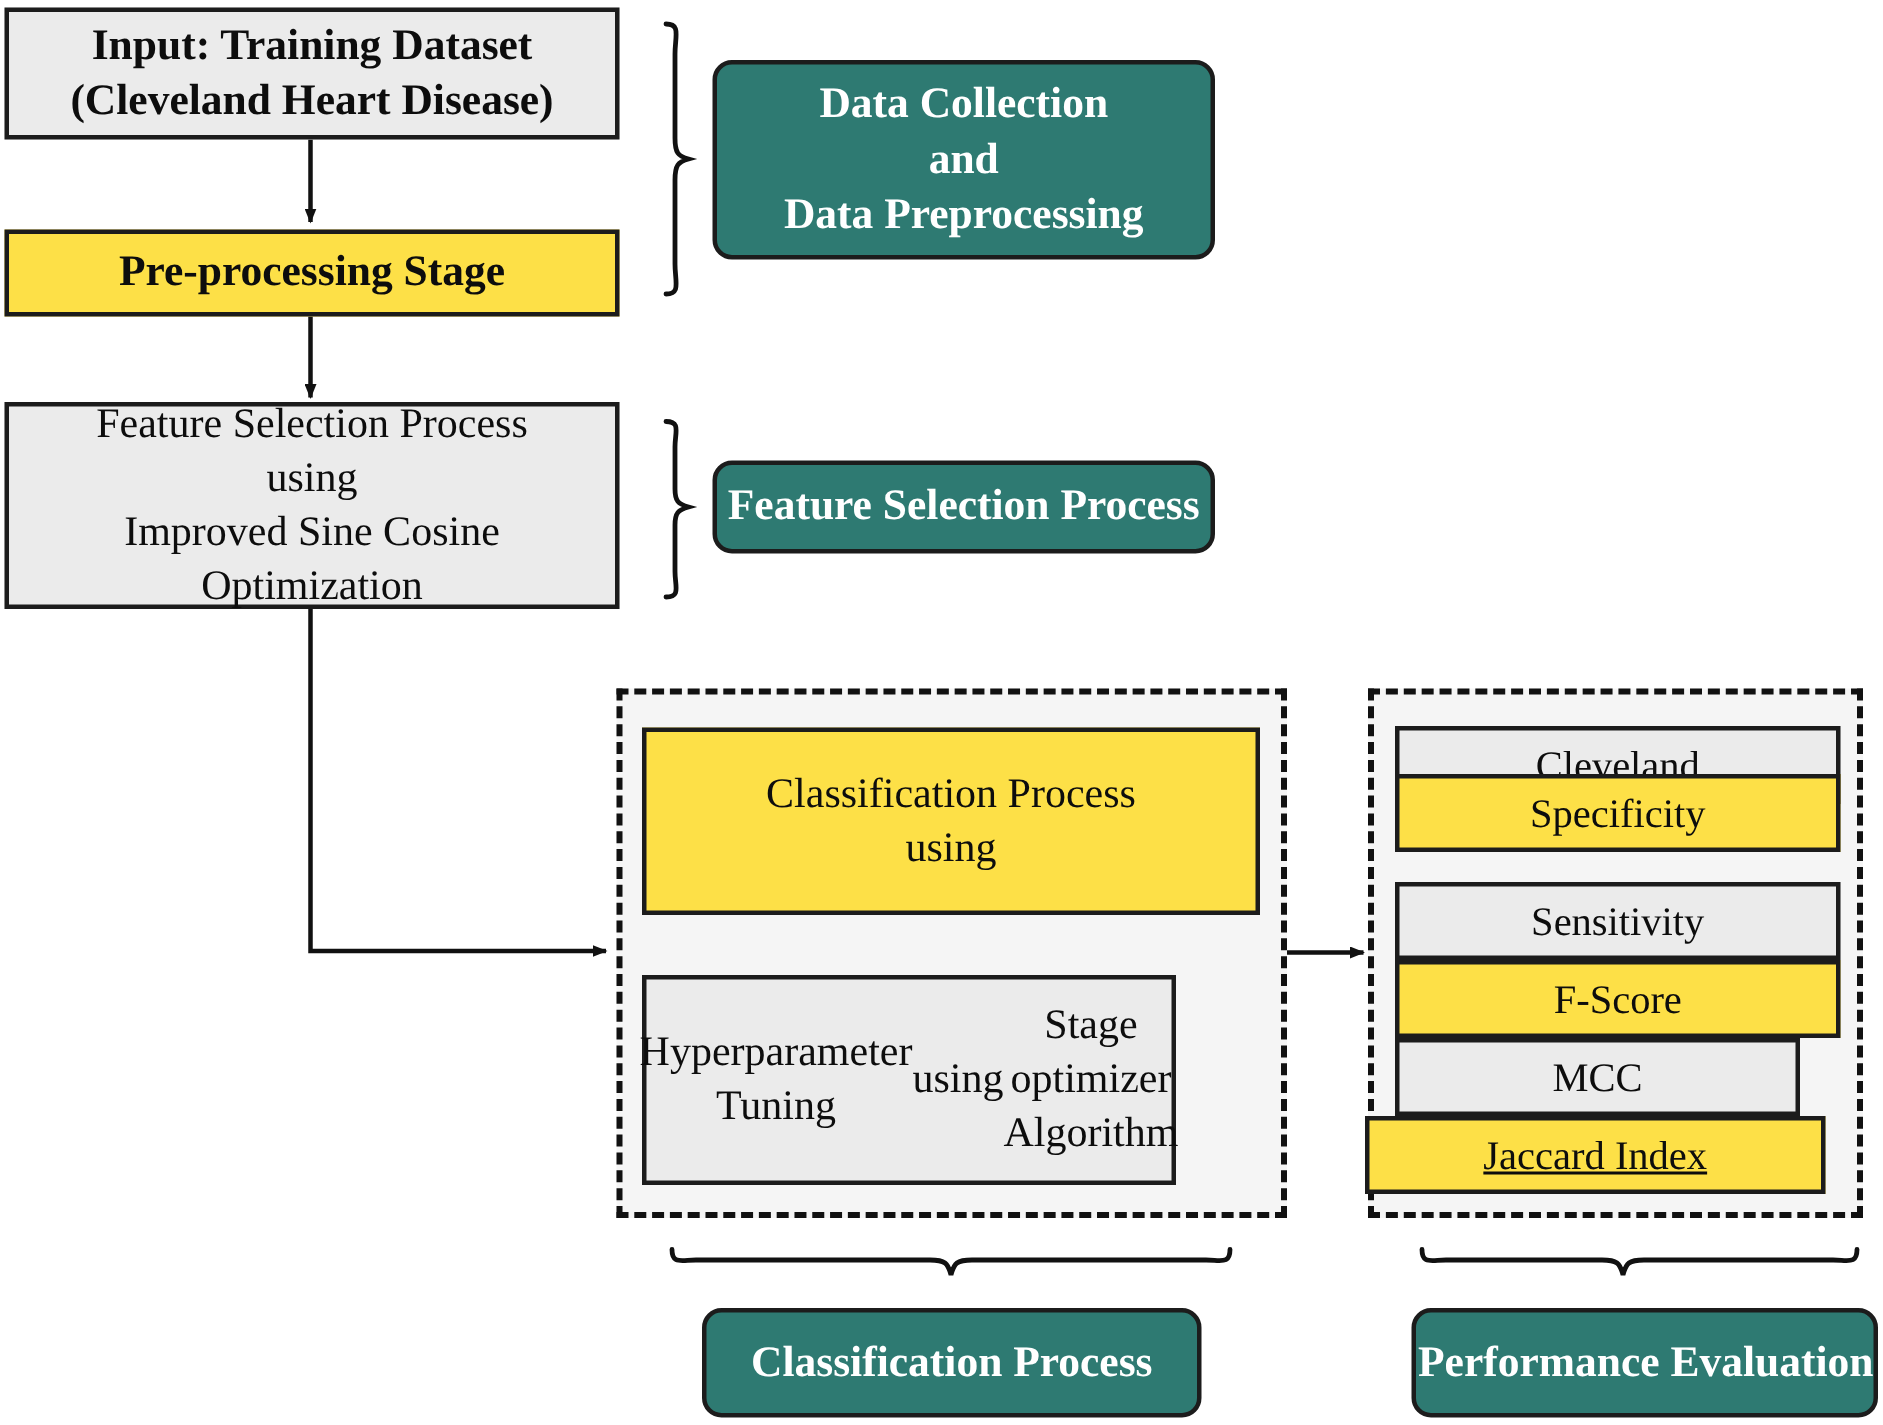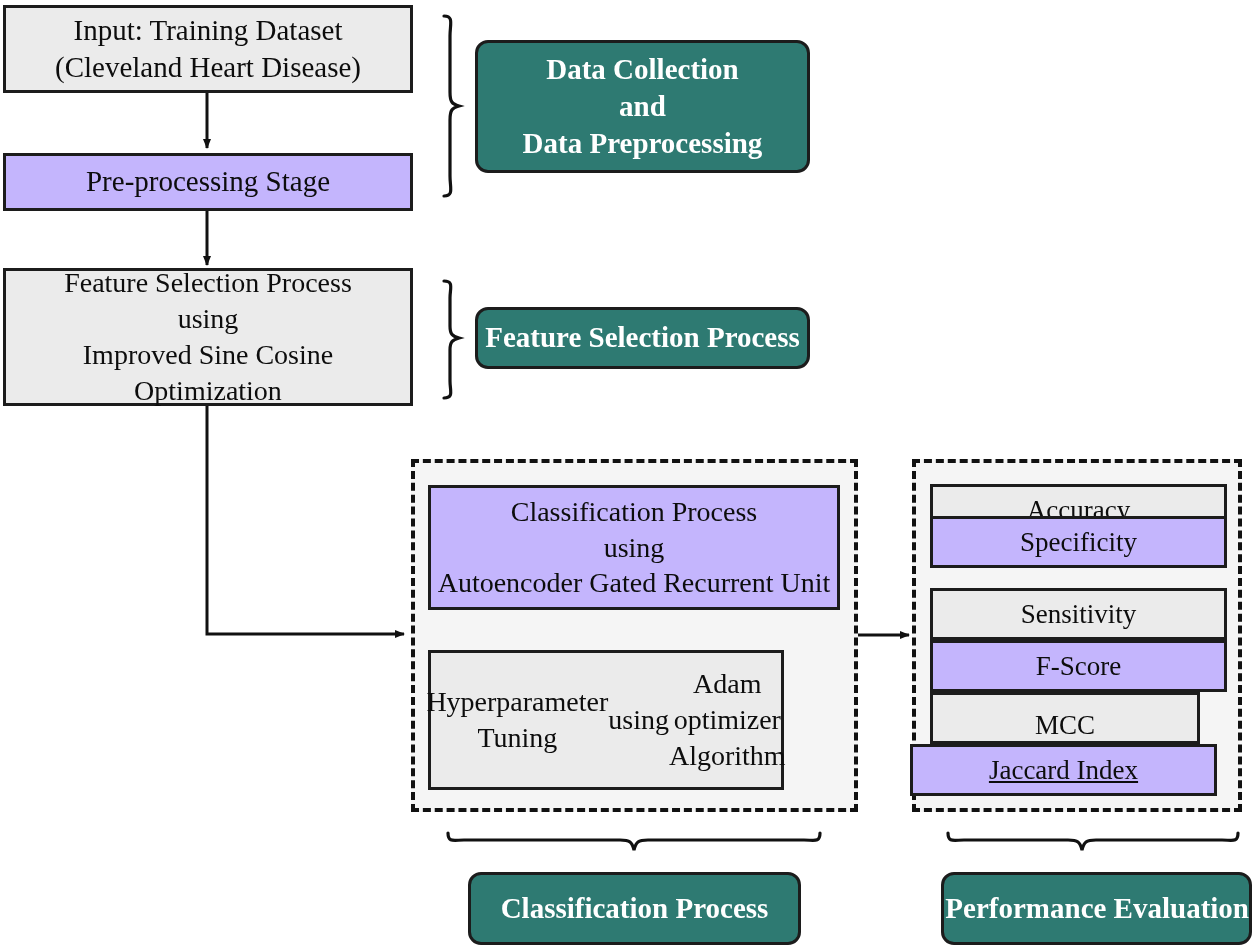--- a/index.html
+++ b/index.html
@@ -20,24 +20,24 @@
     box-sizing: border-box;
     border: 3px solid #1c1c1c;
     display: flex;
     align-items: center;
     justify-content: center;
     text-align: center;
     color: #0d0d0d;
     line-height: 1.28;
   }
   .gray   { background: #ebebeb; }
-  .ltteal { background: #c4b5fd; }
+  .ltteal { background: #fde047; }
   .dkteal { background: #2e7a72; color: #ffffff; font-weight: bold; border-radius: 13px; }
 
-  .bold   { font-weight: normal; }
+  .bold   { font-weight: bold; }
   .reg    { font-weight: normal; }
 
   .dashed {
     position: absolute;
     box-sizing: border-box;
     border: 4px dashed #111111;
     background: #f5f5f5;
   }
 
   .metric {
@@ -119,45 +119,44 @@
 
   <div class="box dkteal" style="left:475px; top:307px; width:335px; height:62px; font-size:29px;">
     <span>Feature Selection Process</span>
   </div>
 
   <div class="dashed" style="left:411px; top:459px; width:447px; height:353px;"></div>
 
   <div class="box ltteal reg" style="left:428px; top:485px; width:412px; height:125px; font-size:28px; flex-direction:column;">
     <div>Classification Process</div>
     <div>using</div>
-    <div>Autoencoder Gated Recurrent Unit</div>
   </div>
 
   <div class="box gray reg" style="left:428px; top:650px; width:356px; height:140px; font-size:28px; flex-direction:row;">
     <div>Hyperparameter Tuning</div>
     <div>using</div>
-    <div>Adam optimizer Algorithm</div>
+    <div>Stage optimizer Algorithm</div>
   </div>
 
   <div class="dashed" style="left:912px; top:459px; width:330px; height:353px;"></div>
 
   <div id="metrics-host">
       <div class="metric gray" style="left: 930px; width: 297px; top: 484px; height: 52px;">
-        <span>Accuracy</span>
+        <span>Cleveland</span>
       </div>
       <div class="metric ltteal" style="left: 930px; width: 297px; top: 516px; height: 52px;">
         <span>Specificity</span>
       </div>
       <div class="metric gray" style="left: 930px; width: 297px; top: 588px; height: 52px;">
         <span>Sensitivity</span>
       </div>
       <div class="metric ltteal" style="left: 930px; width: 297px; top: 640px; height: 52px;">
         <span>F-Score</span>
       </div>
-      <div class="metric gray" style="left: 930px; width: 270px; top: 692px; height: 52px; align-items: flex-end;">
+      <div class="metric gray" style="left: 930px; width: 270px; top: 692px; height: 52px;">
         <span>MCC</span>
       </div>
       <div class="metric ltteal" style="left: 910px; width: 307px; top: 744px; height: 52px; text-decoration: underline;">
         <span>Jaccard Index</span>
       </div>
     </div>
 
   <div class="box dkteal" style="left:468px; top:872px; width:333px; height:73px; font-size:29px;">
     <span>Classification Process</span>
   </div>

